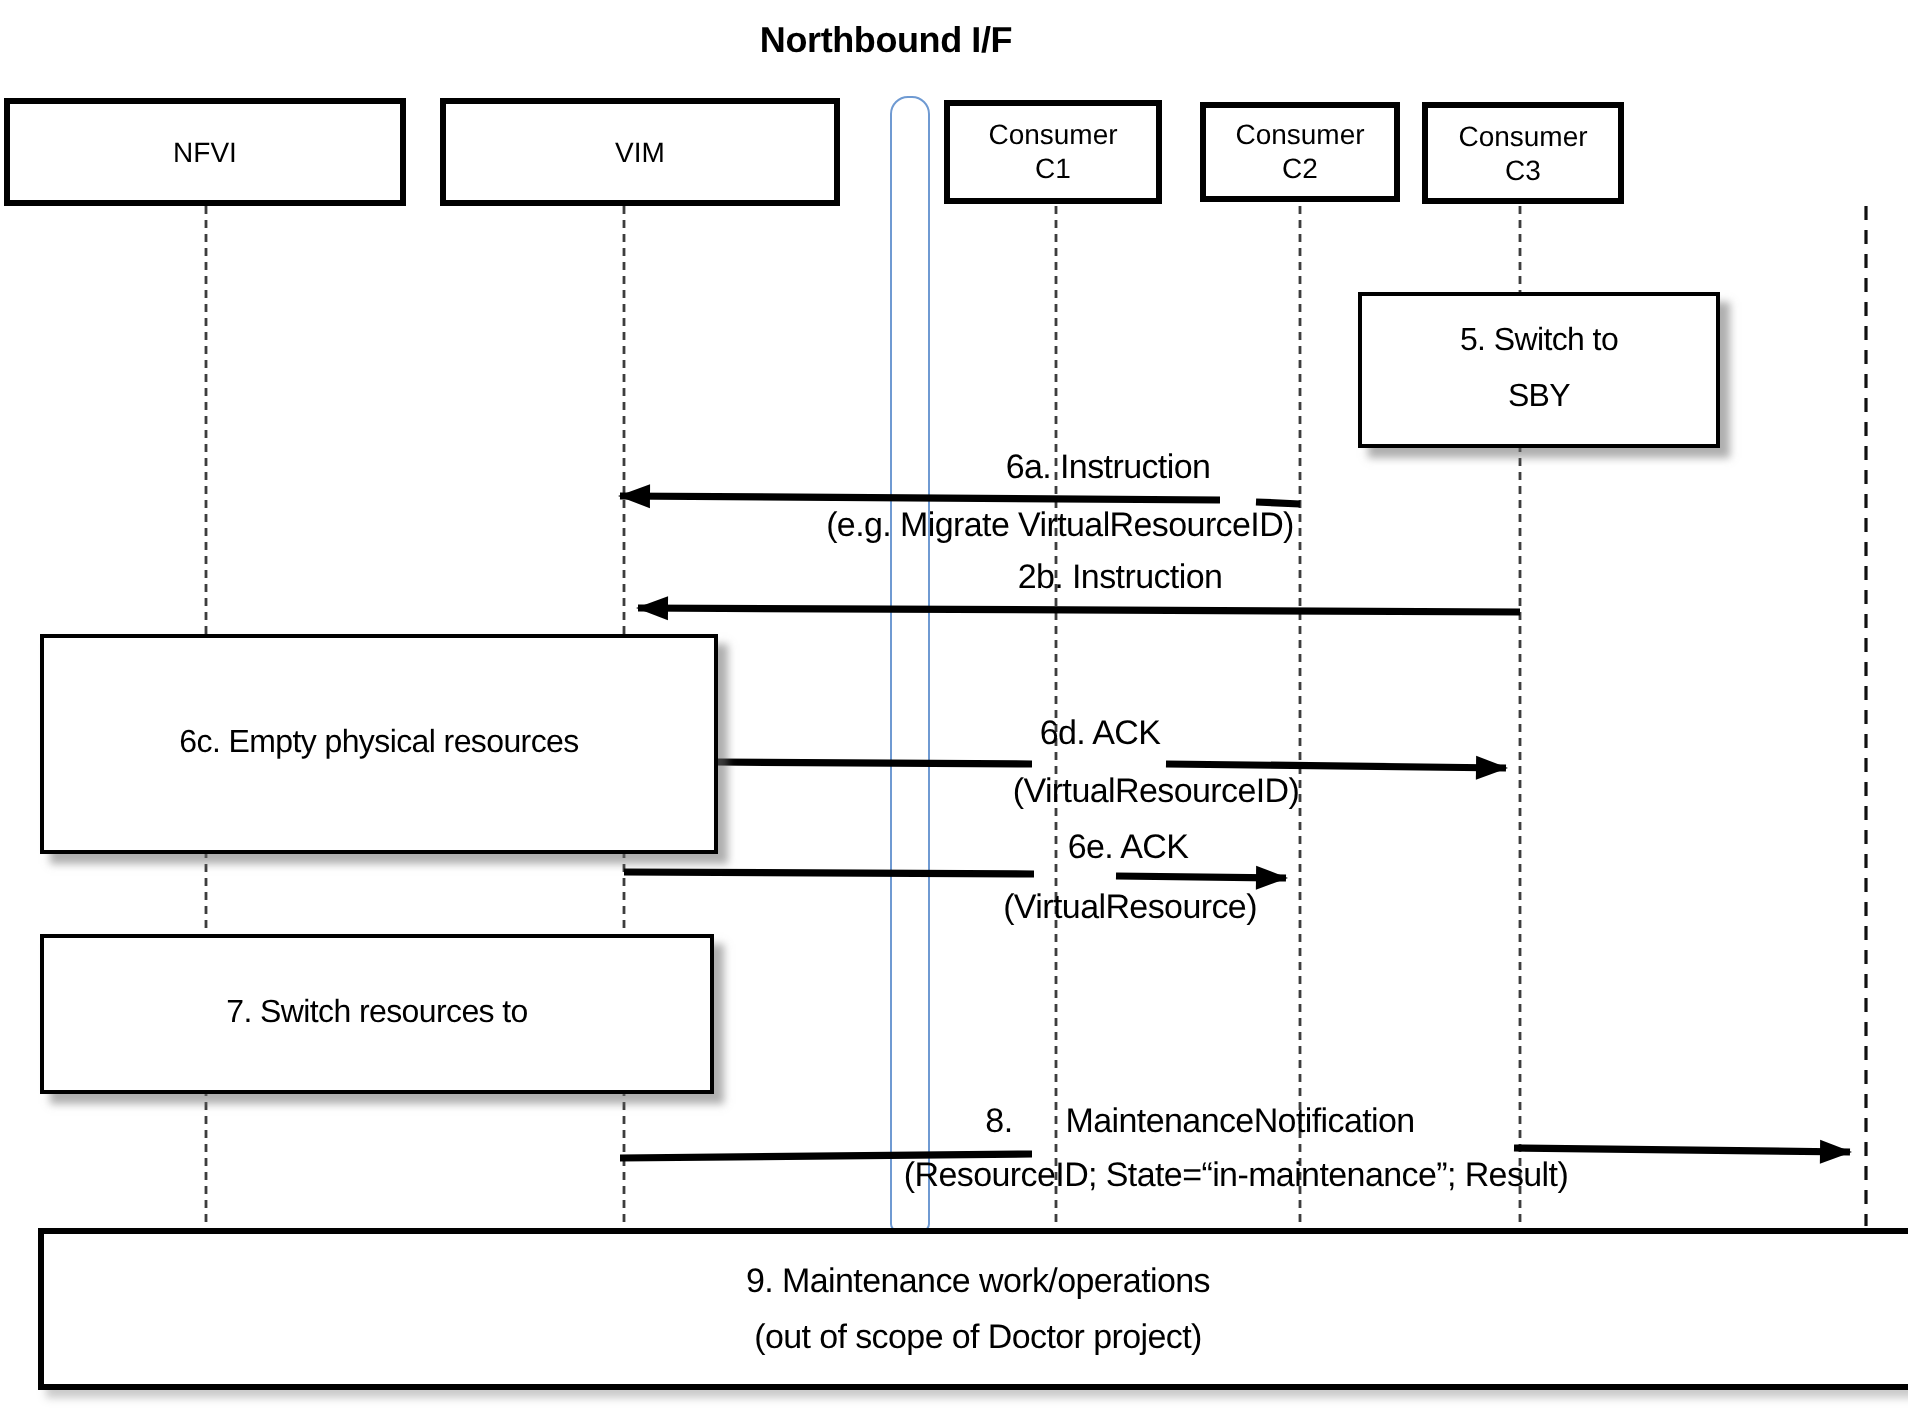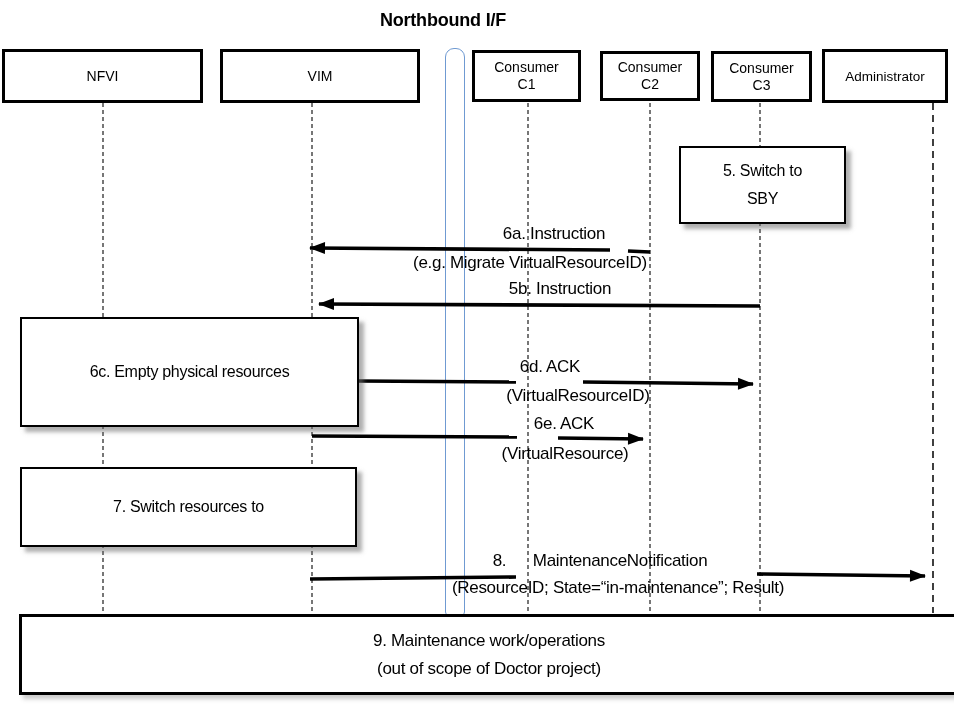--- a/index.html
+++ b/index.html
@@ -84,43 +84,40 @@
     <span>C1</span>
   </div>
   <div class="actor" style="left:600px;top:51px;width:100px;height:50px;">
     <span>Consumer</span>
     <span>C2</span>
   </div>
   <div class="actor" style="left:711px;top:51px;width:101px;height:51px;">
     <span>Consumer</span>
     <span>C3</span>
   </div>
-  <div class="actor" style="left:822px;top:49px;width:126px;height:54px;font-size:13.5px;">
-    <span>Administrator</span>
-  </div>
 
-  <div class="stepbox" style="left:679px;top:146px;width:167px;height:78px;">
+  <div class="stepbox" style="left:679px;top:146px;width:181px;height:78px;">
     <span>5. Switch to</span>
     <span>SBY</span>
   </div>
   <div class="stepbox" style="left:20px;top:317px;width:339px;height:110px;">
     <span>6c. Empty physical resources</span>
   </div>
   <div class="stepbox" style="left:20px;top:467px;width:337px;height:80px;">
     <span>7. Switch resources to</span>
   </div>
   <div class="stepbox bigbox" style="left:19px;top:614px;width:940px;height:81px;">
     <span>9. Maintenance work/operations</span>
     <span>(out of scope of Doctor project)</span>
   </div>
 
   <div class="msg" style="left:554px;top:224px;">6a. Instruction</div>
   <div class="msg" style="left:530px;top:253px;">(e.g. Migrate VirtualResourceID)</div>
 
-  <div class="msg" style="left:560px;top:279px;">5b. Instruction</div>
+  <div class="msg" style="left:560px;top:279px;">2b. Instruction</div>
 
   <div class="msg" style="left:550px;top:357px;">6d. ACK</div>
   <div class="msg" style="left:578px;top:386px;">(VirtualResourceID)</div>
 
   <div class="msg" style="left:564px;top:414px;">6e. ACK</div>
   <div class="msg" style="left:565px;top:444px;">(VirtualResource)</div>
 
   <div class="msg pre" style="left:600px;top:551px;">8.      MaintenanceNotification</div>
   <div class="msg" style="left:618px;top:578px;">(ResourceID; State=“in-maintenance”; Result)</div>
 

